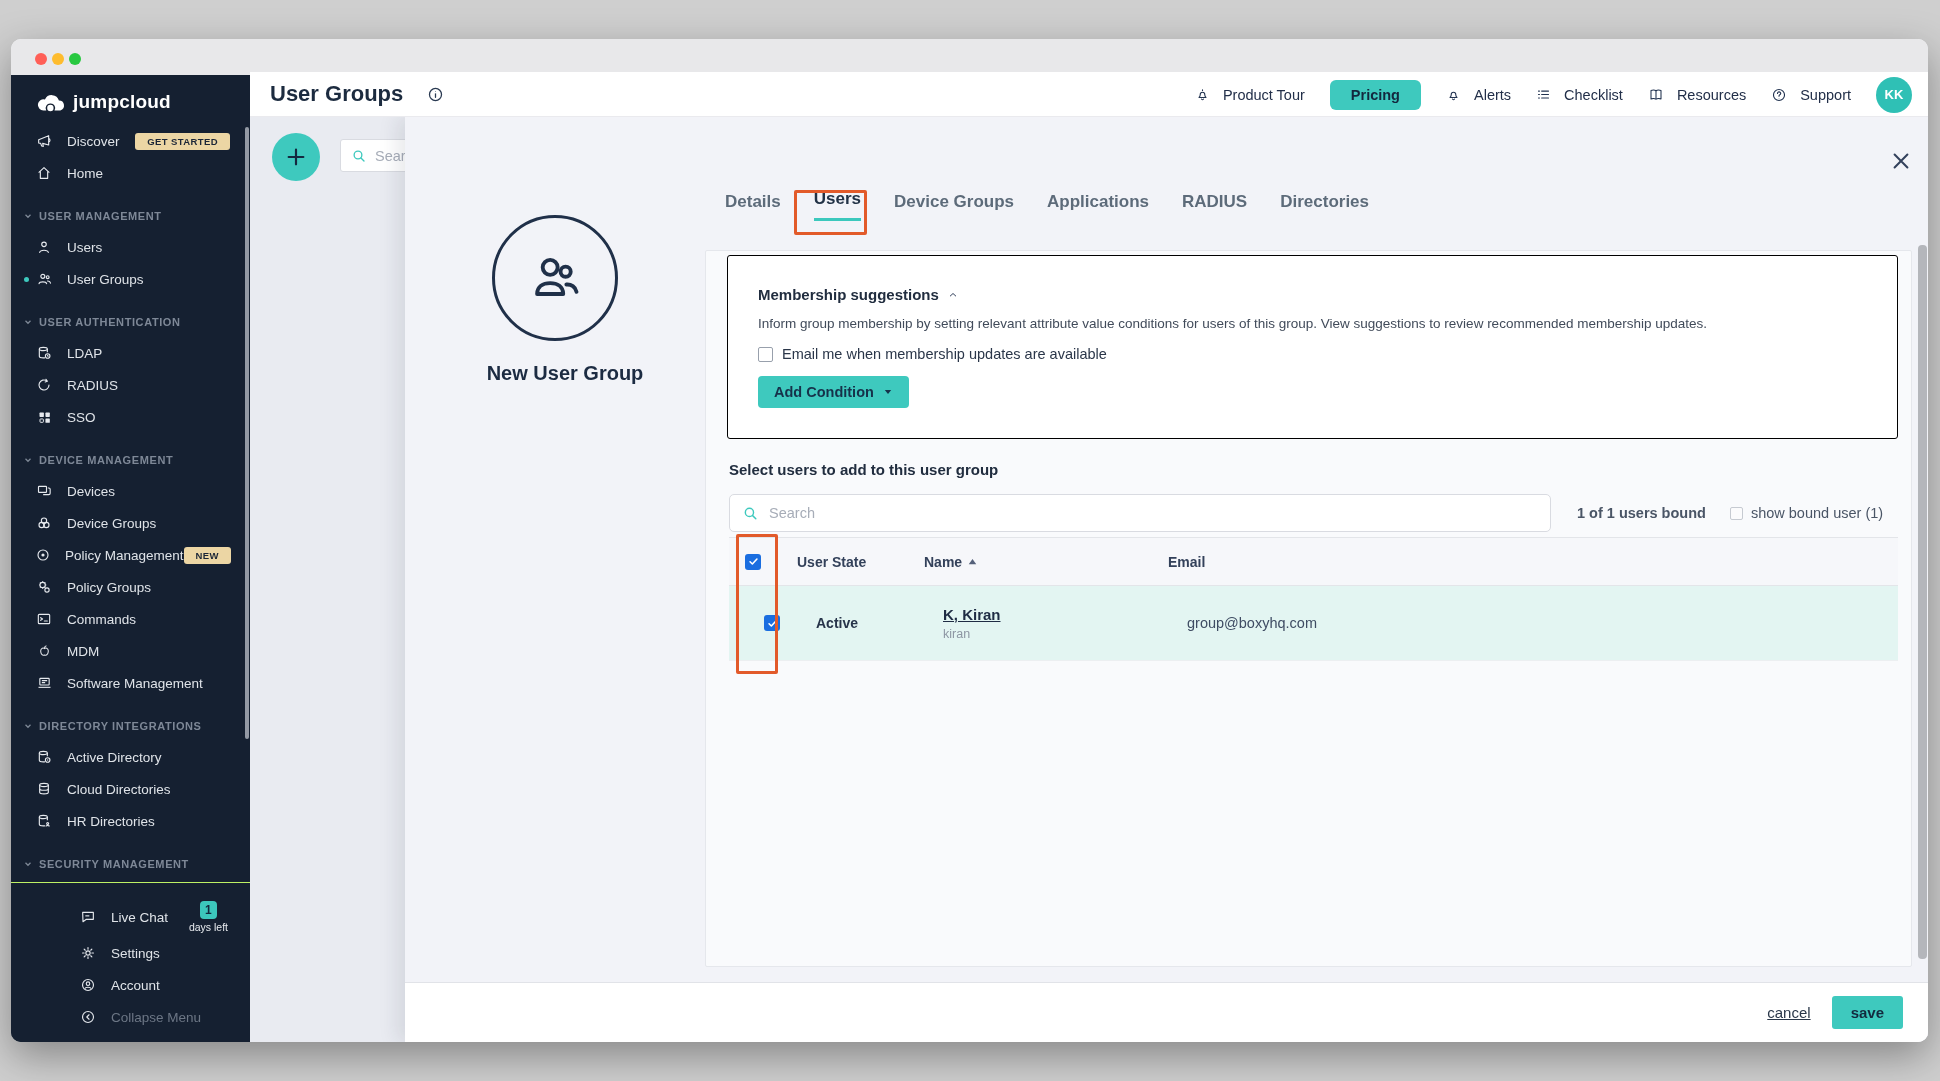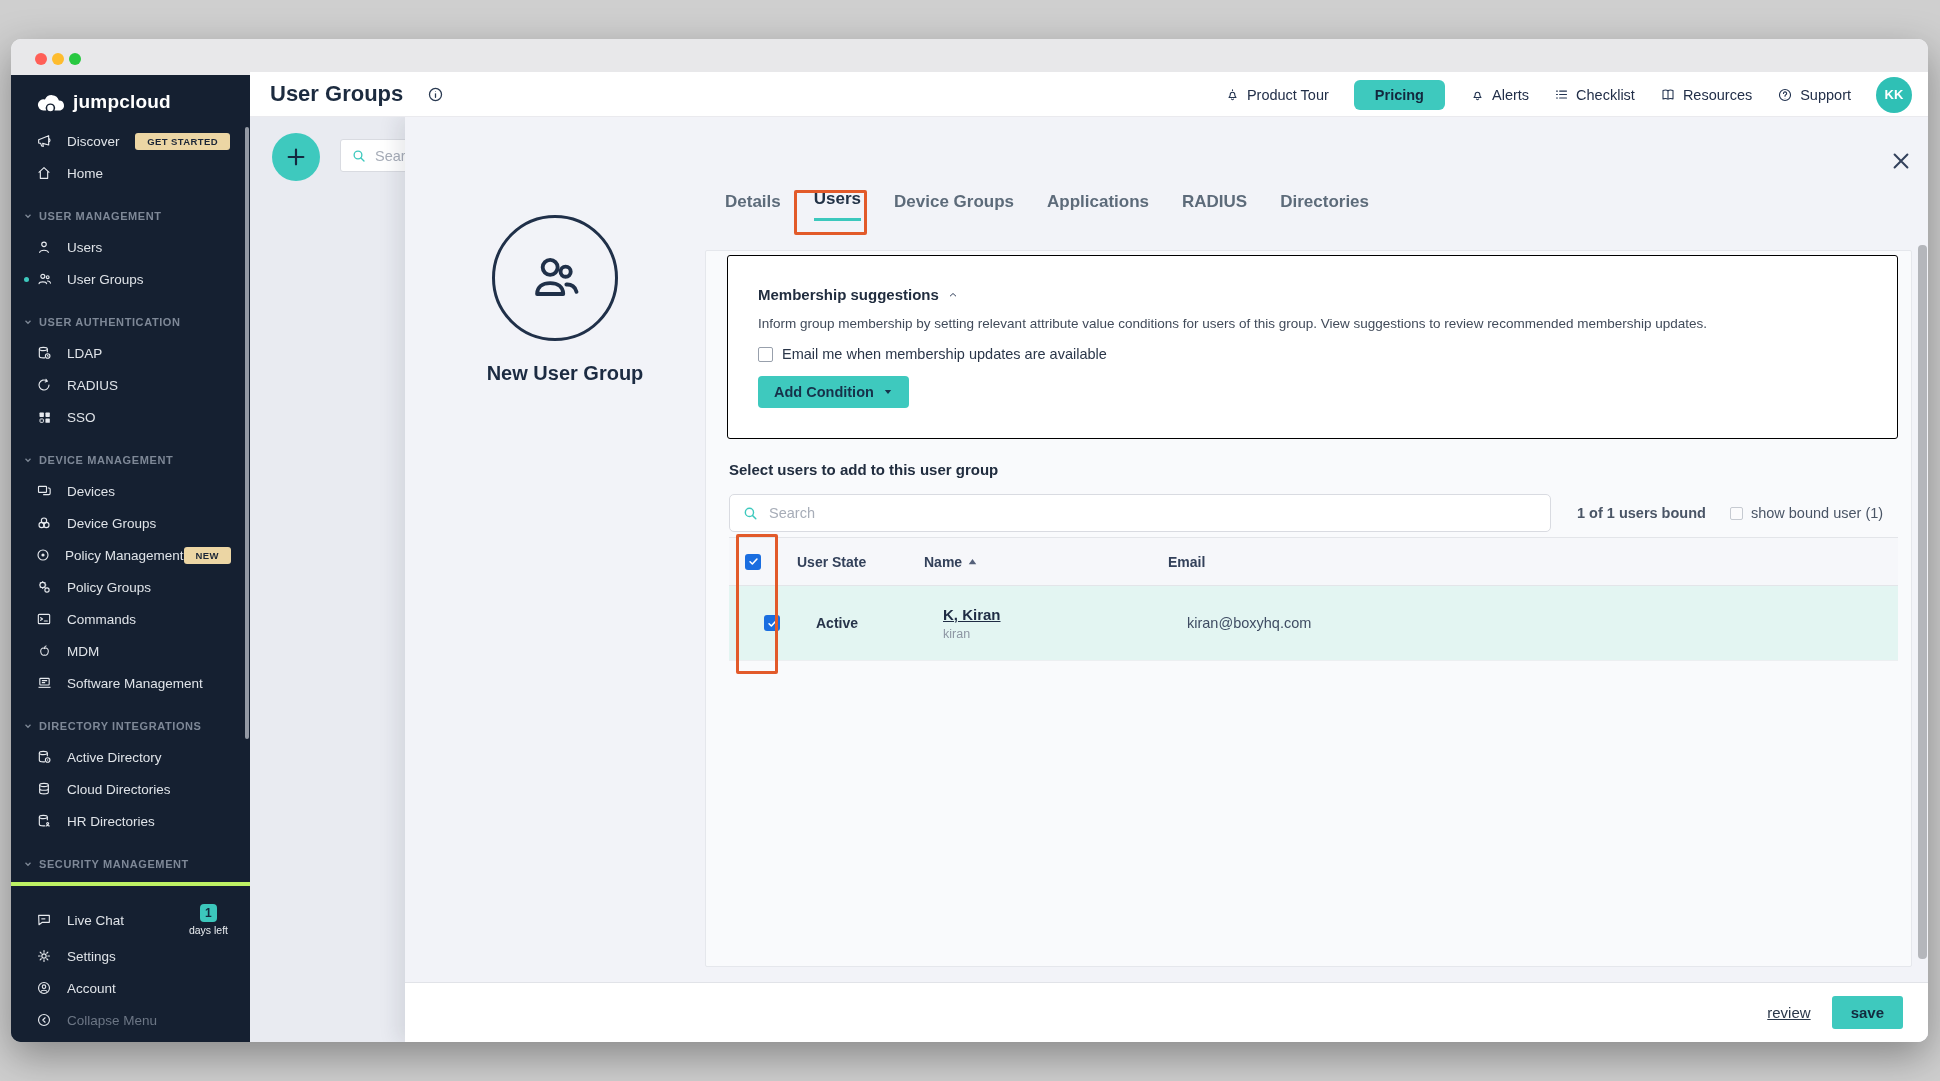--- a/index.html
+++ b/index.html
@@ -10,40 +10,40 @@
   
   .titlebar { position:absolute; left:0; top:0; width:100%; height:36px; background:#e8e8ea; }
   .tl { position:absolute; top:14px; width:12px; height:12px; border-radius:50%; }
   .tl.red{ left:24px; background:#ff5f57; } .tl.yellow{ left:41px; background:#febc2e; } .tl.green{ left:58px; background:#28c840; }
   
   .appheader { position:absolute; left:239px; top:33px; width:1678px; height:45px; background:#ffffff;
                border-bottom:1px solid #eaeaee; display:flex; align-items:center; z-index:5; }
   .page-title { font-size:22px; font-weight:700; color:#1c2b3f; margin-left:20px; white-space:nowrap; }
   .info-btn { margin-left:24px; color:#2a3a52; display:flex; }
   .hnav { position:absolute; right:16px; top:0; height:45px; display:flex; align-items:center; gap:25px; }
-  .hitem { display:flex; align-items:center; gap:7px; font-size:14.5px; color:#222f49; font-weight:500; white-space:nowrap; cursor:pointer; }
+  .hitem { display:flex; align-items:center; gap:13px; font-size:14.5px; color:#222f49; font-weight:500; white-space:nowrap; cursor:pointer; }
   .hitem svg { color:#223350; }
   .pricing-btn { background:#3ec9be; color:#13293e; font-weight:700; font-size:14.5px; padding:7px 21px; border-radius:6px; border:none; cursor:pointer; }
   .avatar { width:36px; height:36px; border-radius:50%; background:#2fc0b5; color:#fff; font-size:13px; font-weight:700;
             display:flex; align-items:center; justify-content:center; }
   
   .sidebar { position:absolute; left:0; top:36px; width:239px; height:967px; background:#152031; z-index:6; color:#dfe3e8; }
   .sb-logo { display:flex; align-items:center; gap:8px; padding:16px 0 12px 24px; color:#fff; }
   .sb-logo .brand { font-size:19px; font-weight:700; letter-spacing:.2px; }
   .sit { display:flex; align-items:center; height:32px; padding-left:24px; font-size:13.5px; cursor:pointer; position:relative; white-space:nowrap; }
   .sit .sico { width:18px; display:flex; justify-content:center; margin-right:14px; color:#e6e9ee; }
   .stitle { display:flex; align-items:center; height:30px; margin-top:12px; padding-left:12px; color:#7e8897;
             font-size:11px; font-weight:700; letter-spacing:.6px; cursor:pointer; white-space:nowrap; }
   .stitle .chev { margin-right:6px; display:flex; color:#7e8897; }
   .badge { background:#ecd6a4; color:#1b2637; font-size:9.5px; font-weight:700; padding:3px 12px; border-radius:3px;
            letter-spacing:.4px; margin-left:auto; margin-right:20px; }
   .active-pill { position:absolute; left:6px; right:13px; top:3px; bottom:3px; background:#2a3648; border-radius:14px; z-index:0; }
   .sit > * { position:relative; z-index:1; }
   .tealdot { width:5px; height:5px; border-radius:50%; background:#3ec9be; position:absolute; left:13px; top:13.5px; z-index:1; }
-  .sb-footer { position:absolute; left:0; right:0; bottom:0; height:160px; border-top:4px solid #bef264; padding-top:14px; background:#152031; }
+  .sb-footer { position:absolute; left:0; right:0; bottom:0; height:160px; border-top:1px solid #bef264; padding-top:14px; background:#152031;padding-left:44px; }
   .lc-badgecol { margin-left:auto; margin-right:22px; display:flex; flex-direction:column; align-items:center; }
   .lc-count { background:#3cc7bc; color:#13293e; font-size:12px; font-weight:700; width:17px; height:18px; border-radius:4px;
               display:flex; align-items:center; justify-content:center; }
   .lc-caption { font-size:10.5px; color:#e8ebef; margin-top:2px; }
   .dim { color:#6c7685; }
   .sb-scroll { position:absolute; left:234px; top:52px; width:4px; height:612px; background:#a9afb8; border-radius:2px; opacity:.85; }
   
   .leftpage { position:absolute; left:239px; top:78px; width:1678px; height:925px; background:#e9ebf1; }
   .plus-btn { position:absolute; left:22px; top:16px; width:48px; height:48px; border-radius:50%; background:#3ec9be;
               display:flex; align-items:center; justify-content:center; color:#14293f; cursor:pointer; }
@@ -565,26 +565,26 @@
                 <svg width="11" height="11" viewBox="0 0 24 24" fill="none" stroke="#fff" stroke-width="3.4" stroke-linecap="round" stroke-linejoin="round">
                   <path d="M4.5 12.5 9.5 17.5 19.5 6.5"></path>
                 </svg>
               </span>
             </div>
           <div class="c2 state">Active</div>
           <div class="c3">
             <div class="uname">K, Kiran</div>
             <div class="usub">kiran</div>
           </div>
-          <div class="c4 uemail">kiran@boxyhq.com</div>
+          <div class="c4 uemail">group@boxyhq.com</div>
         </div>
       </div>
       <div class="ann cb-ann"></div>
 
       <div class="dw-footer">
-        <span class="cancel">review</span>
+        <span class="cancel">cancel</span>
         <button class="save-btn">save</button>
       </div>
     </div>
 
     <div class="win-scroll"></div>
   </div>
 </div>
 
 </body></html>

